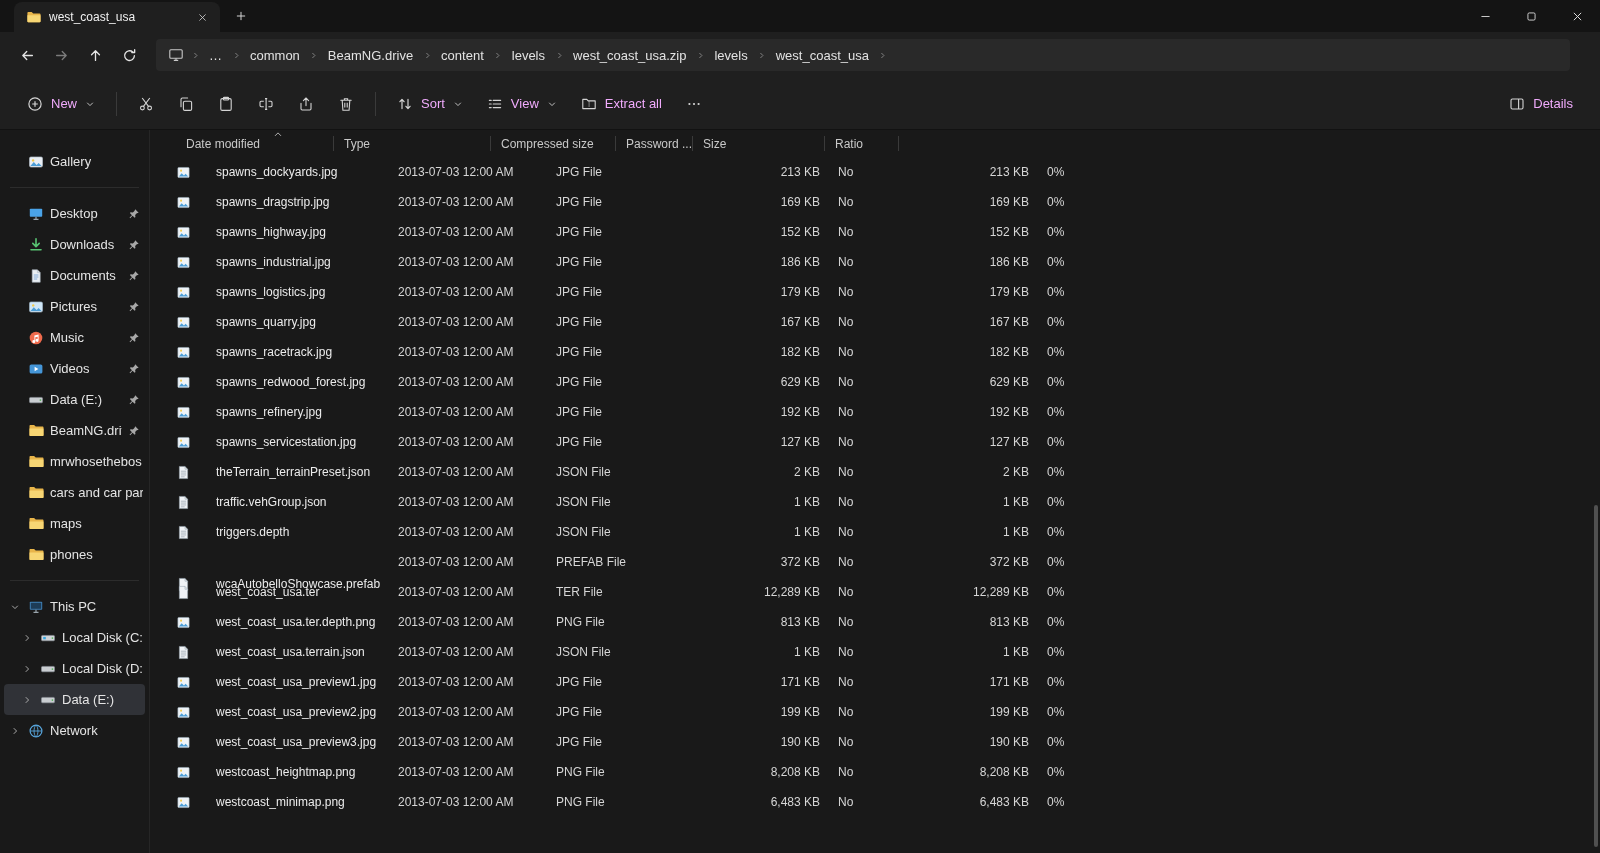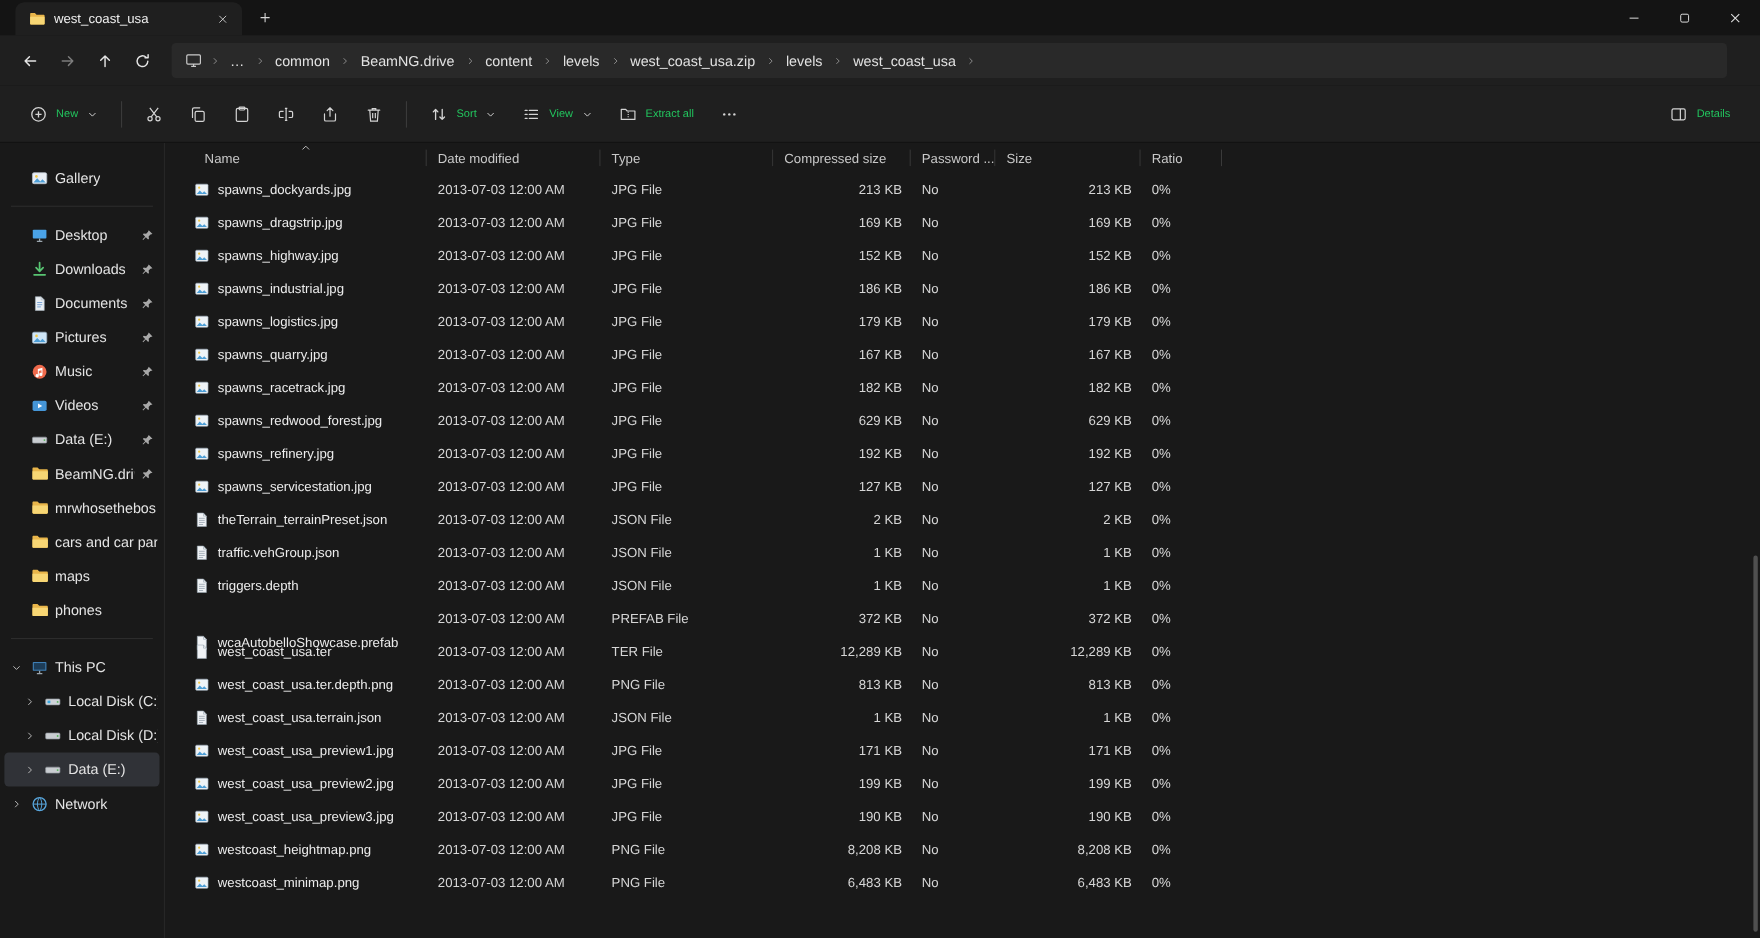--- a/index.html
+++ b/index.html
@@ -37,21 +37,21 @@
   .crumb-sep { width:14px; height:14px; color:#9a9a9a; display:inline-flex; align-items:center; justify-content:center; flex:none; }
   .crumb-sep svg { width:9px; height:9px; }
   #crumbs { display:flex; align-items:center; height:100%; }
   .searchbox { width:396px; height:32px; background:#292929; border-radius:4px; display:flex; align-items:center; padding:0 10px; gap:8px; }
   .searchbox input { flex:1; background:transparent; border:none; outline:none; color:#dddddd; font-size:13px; }
   .searchbox input::placeholder { color:#989898; }
   .searchbox .ic { width:14px; height:14px; color:#b4b4b4; }
 
   
   .toolbar { height:52px; background:#1f1f1f; border-bottom:1px solid #121212; display:flex; align-items:center; padding:0 16px; gap:2px; flex:none; }
-  .tb-btn { height:36px; padding:0 11px; border-radius:4px; gap:8px; font-size:10px; color:#22c55e; }
+  .tb-btn { height:36px; padding:0 11px; border-radius:4px; gap:8px; font-size:13px; color:#f0abfc; }
   .tb-btn .ic { color:#d4d4d4; }
   .tb-iconbtn { width:38px; height:36px; justify-content:center; border-radius:4px; color:#d4d4d4; }
   .tb-chev { width:10px; height:10px; color:#b4b4b4; }
   .tb-sep { width:1px; height:24px; background:#3a3a3a; margin:0 8px; flex:none; }
   .tb-spacer { flex:1; }
 
   
   .main { flex:1; display:flex; background:#191919; overflow:hidden; }
 
   .sidebar { width:150px; flex:none; border-right:1px solid #262626; padding-top:16px; font-size:13px; overflow:hidden; }
@@ -65,21 +65,21 @@
   .sb-divider { height:1px; background:#2c2c2c; margin:10px 10px; }
 
   .filearea { flex:1; position:relative; display:flex; flex-direction:column; overflow:hidden; }
   .colheaders { height:27px; flex:none; display:flex; align-items:center; padding-left:26px; position:relative; color:#c9c9c9; font-size:12px; }
   .hcell { height:100%; display:flex; align-items:center; padding-left:10px; position:relative; white-space:nowrap; overflow:hidden; }
   .hcell::after { content:''; position:absolute; right:0; top:6px; bottom:6px; width:1px; background:#3a3a3a; }
   .sort-caret { position:absolute; left:122px; top:-2px; width:12px; height:12px; color:#bdbdbd; }
   .rows { flex:1; overflow:hidden; padding-left:26px; font-size:12px; }
   .frow { display:flex; height:30px; align-items:center; color:#d6d6d6; }
   .fcell { padding-left:10px; white-space:nowrap; overflow:hidden; flex:none; }
-  .fcell.namecell { padding-left:0; display:flex; align-items:center; gap:7px; color:#ececec; }
+  .fcell.namecell { padding-left:0; display:flex; align-items:center; gap:25px; color:#ececec; }
   .fcell.right { display:flex; justify-content:flex-end; padding-right:8px; }
   .fcell .ic { width:15px; height:15px; }
   .scroll-thumb { position:absolute; right:2px; top:375px; bottom:6px; width:4px; border-radius:2px; background:#505050; }
 
   
   .statusbar { height:33px; flex:none; background:#191919; border-top:1px solid #222222; display:flex; align-items:center; padding:0 14px; gap:12px; font-size:12px; color:#cfcfcf; }
   .st-sep { width:1px; height:14px; background:#3c3c3c; }
   .view-toggles { margin-left:auto; display:flex; gap:5px; }
   .vt-btn { width:25px; height:22px; justify-content:center; border-radius:3px; color:#9f9f9f; }
   .vt-btn .ic { width:14px; height:14px; }
@@ -606,23 +606,20 @@
           <span class="sb-label">Network</span>
         </div>
       </aside>
     <section class="filearea">
       <div class="colheaders" id="colheaders">
         <span class="ic sort-caret">
             <svg viewBox="0 0 16 16">
               <path d="M4 10.5L8 6.5l4 4" fill="none" stroke="currentColor" stroke-width="1.2"></path>
             </svg>
           </span>
-      <div class="hcell" style="width: 212px;">
-            <span class="hlabel">Name</span>
-          </div>
           <div class="hcell" style="width: 158px;">
             <span class="hlabel">Date modified</span>
           </div>
           <div class="hcell" style="width: 157px;">
             <span class="hlabel">Type</span>
           </div>
           <div class="hcell" style="width: 125px;">
             <span class="hlabel">Compressed size</span>
           </div>
           <div class="hcell" style="width: 77px;">

